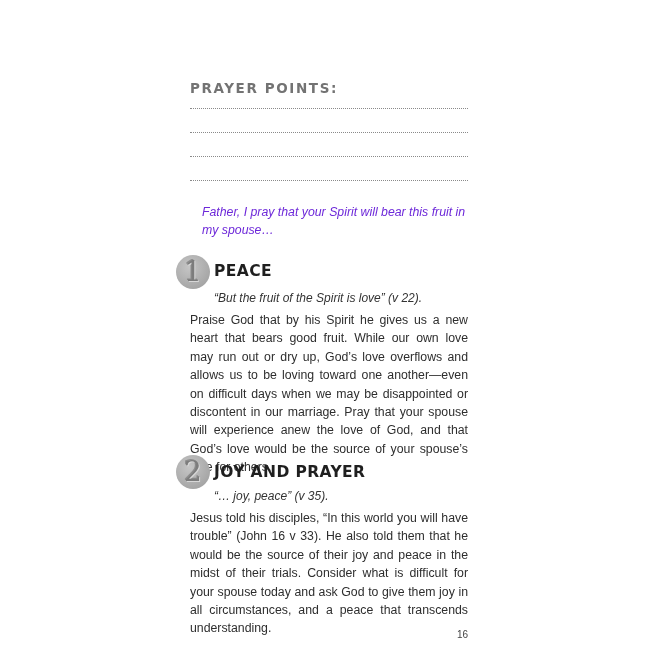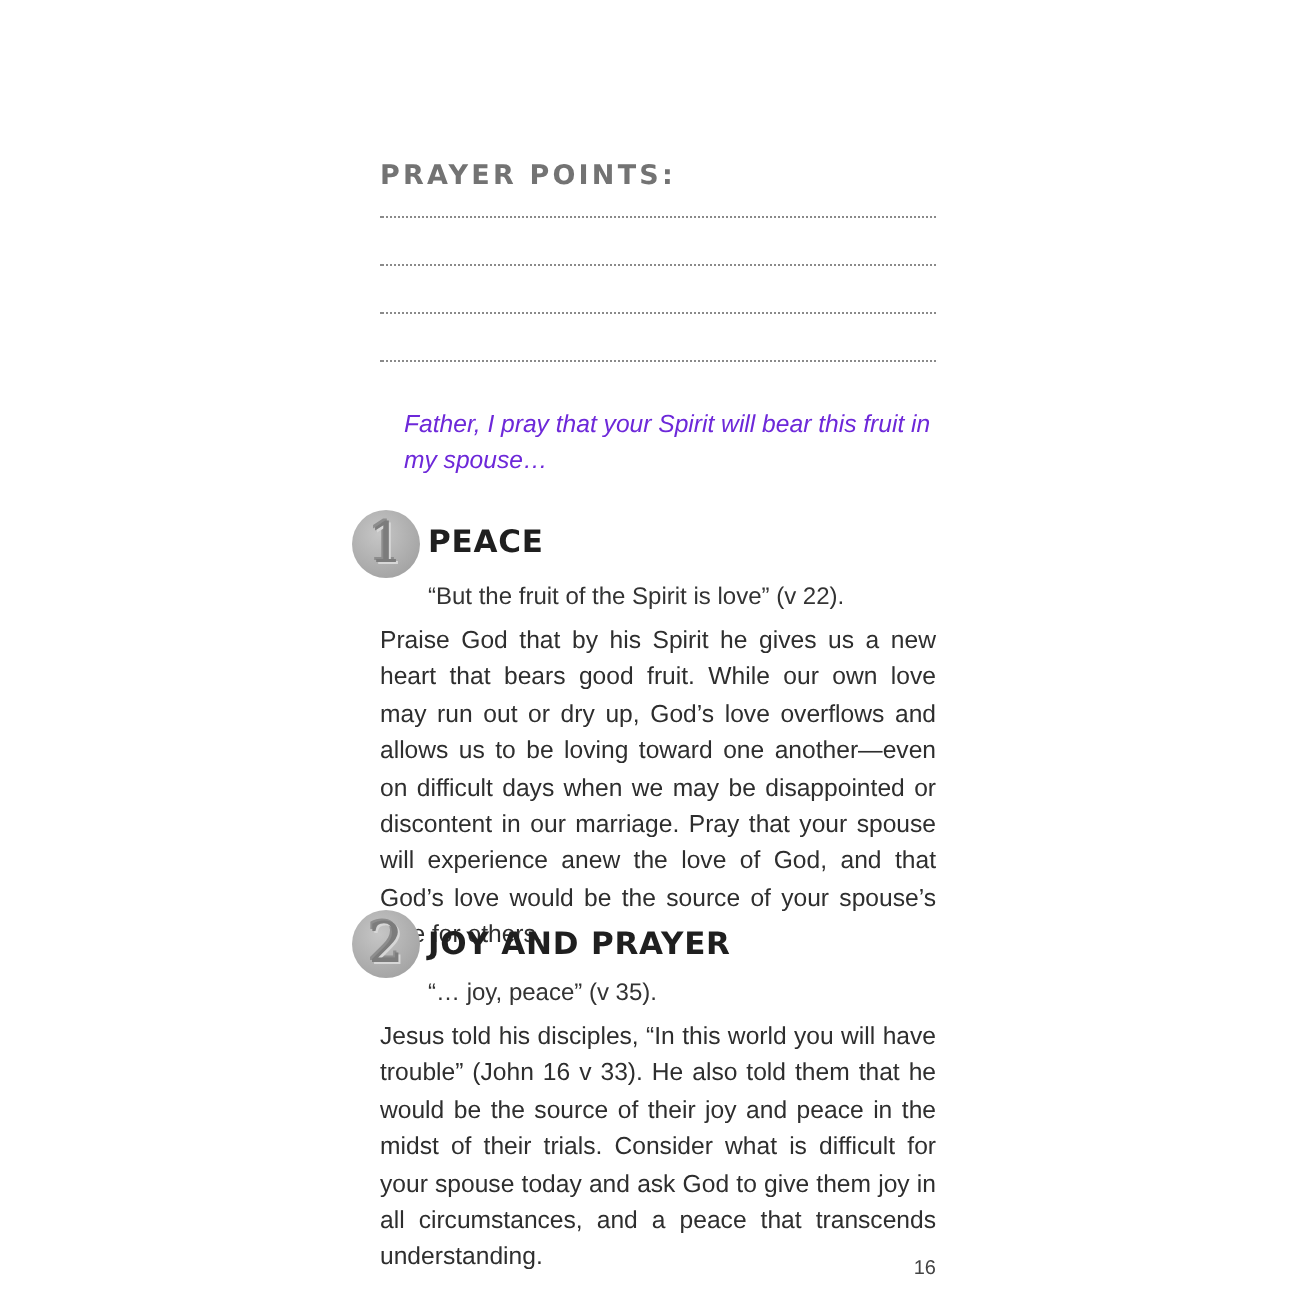--- a/index.html
+++ b/index.html
@@ -24,21 +24,21 @@
       text-align: center; color: #7c7c7c;
       text-shadow: 1px 1px 0 #d7d7d7, -1px -1px 0 #8d8d8d;
     }
     .section-title {
       position: absolute; left: 24px;
       font-family: "DejaVu Sans", sans-serif; font-weight: bold;
       font-size: 15.5px; letter-spacing: 0.4px; color: #1f1f1f;
     }
     .verse {
       position: absolute; left: 24px;
-      font-family: "Liberation Sans", sans-serif; 
+      font-family: "Liberation Sans", sans-serif; font-style: italic;
       font-size: 12px; color: #333;
     }
     .body-text {
       position: absolute; left: 0; width: 278px;
       font-family: "Liberation Sans", sans-serif;
       font-size: 12.3px; line-height: 18.4px; color: #2e2e2e;
       text-align: justify;
     }
     .page-num {
       position: absolute; left: 0; width: 278px; top: 629px; text-align: right;

